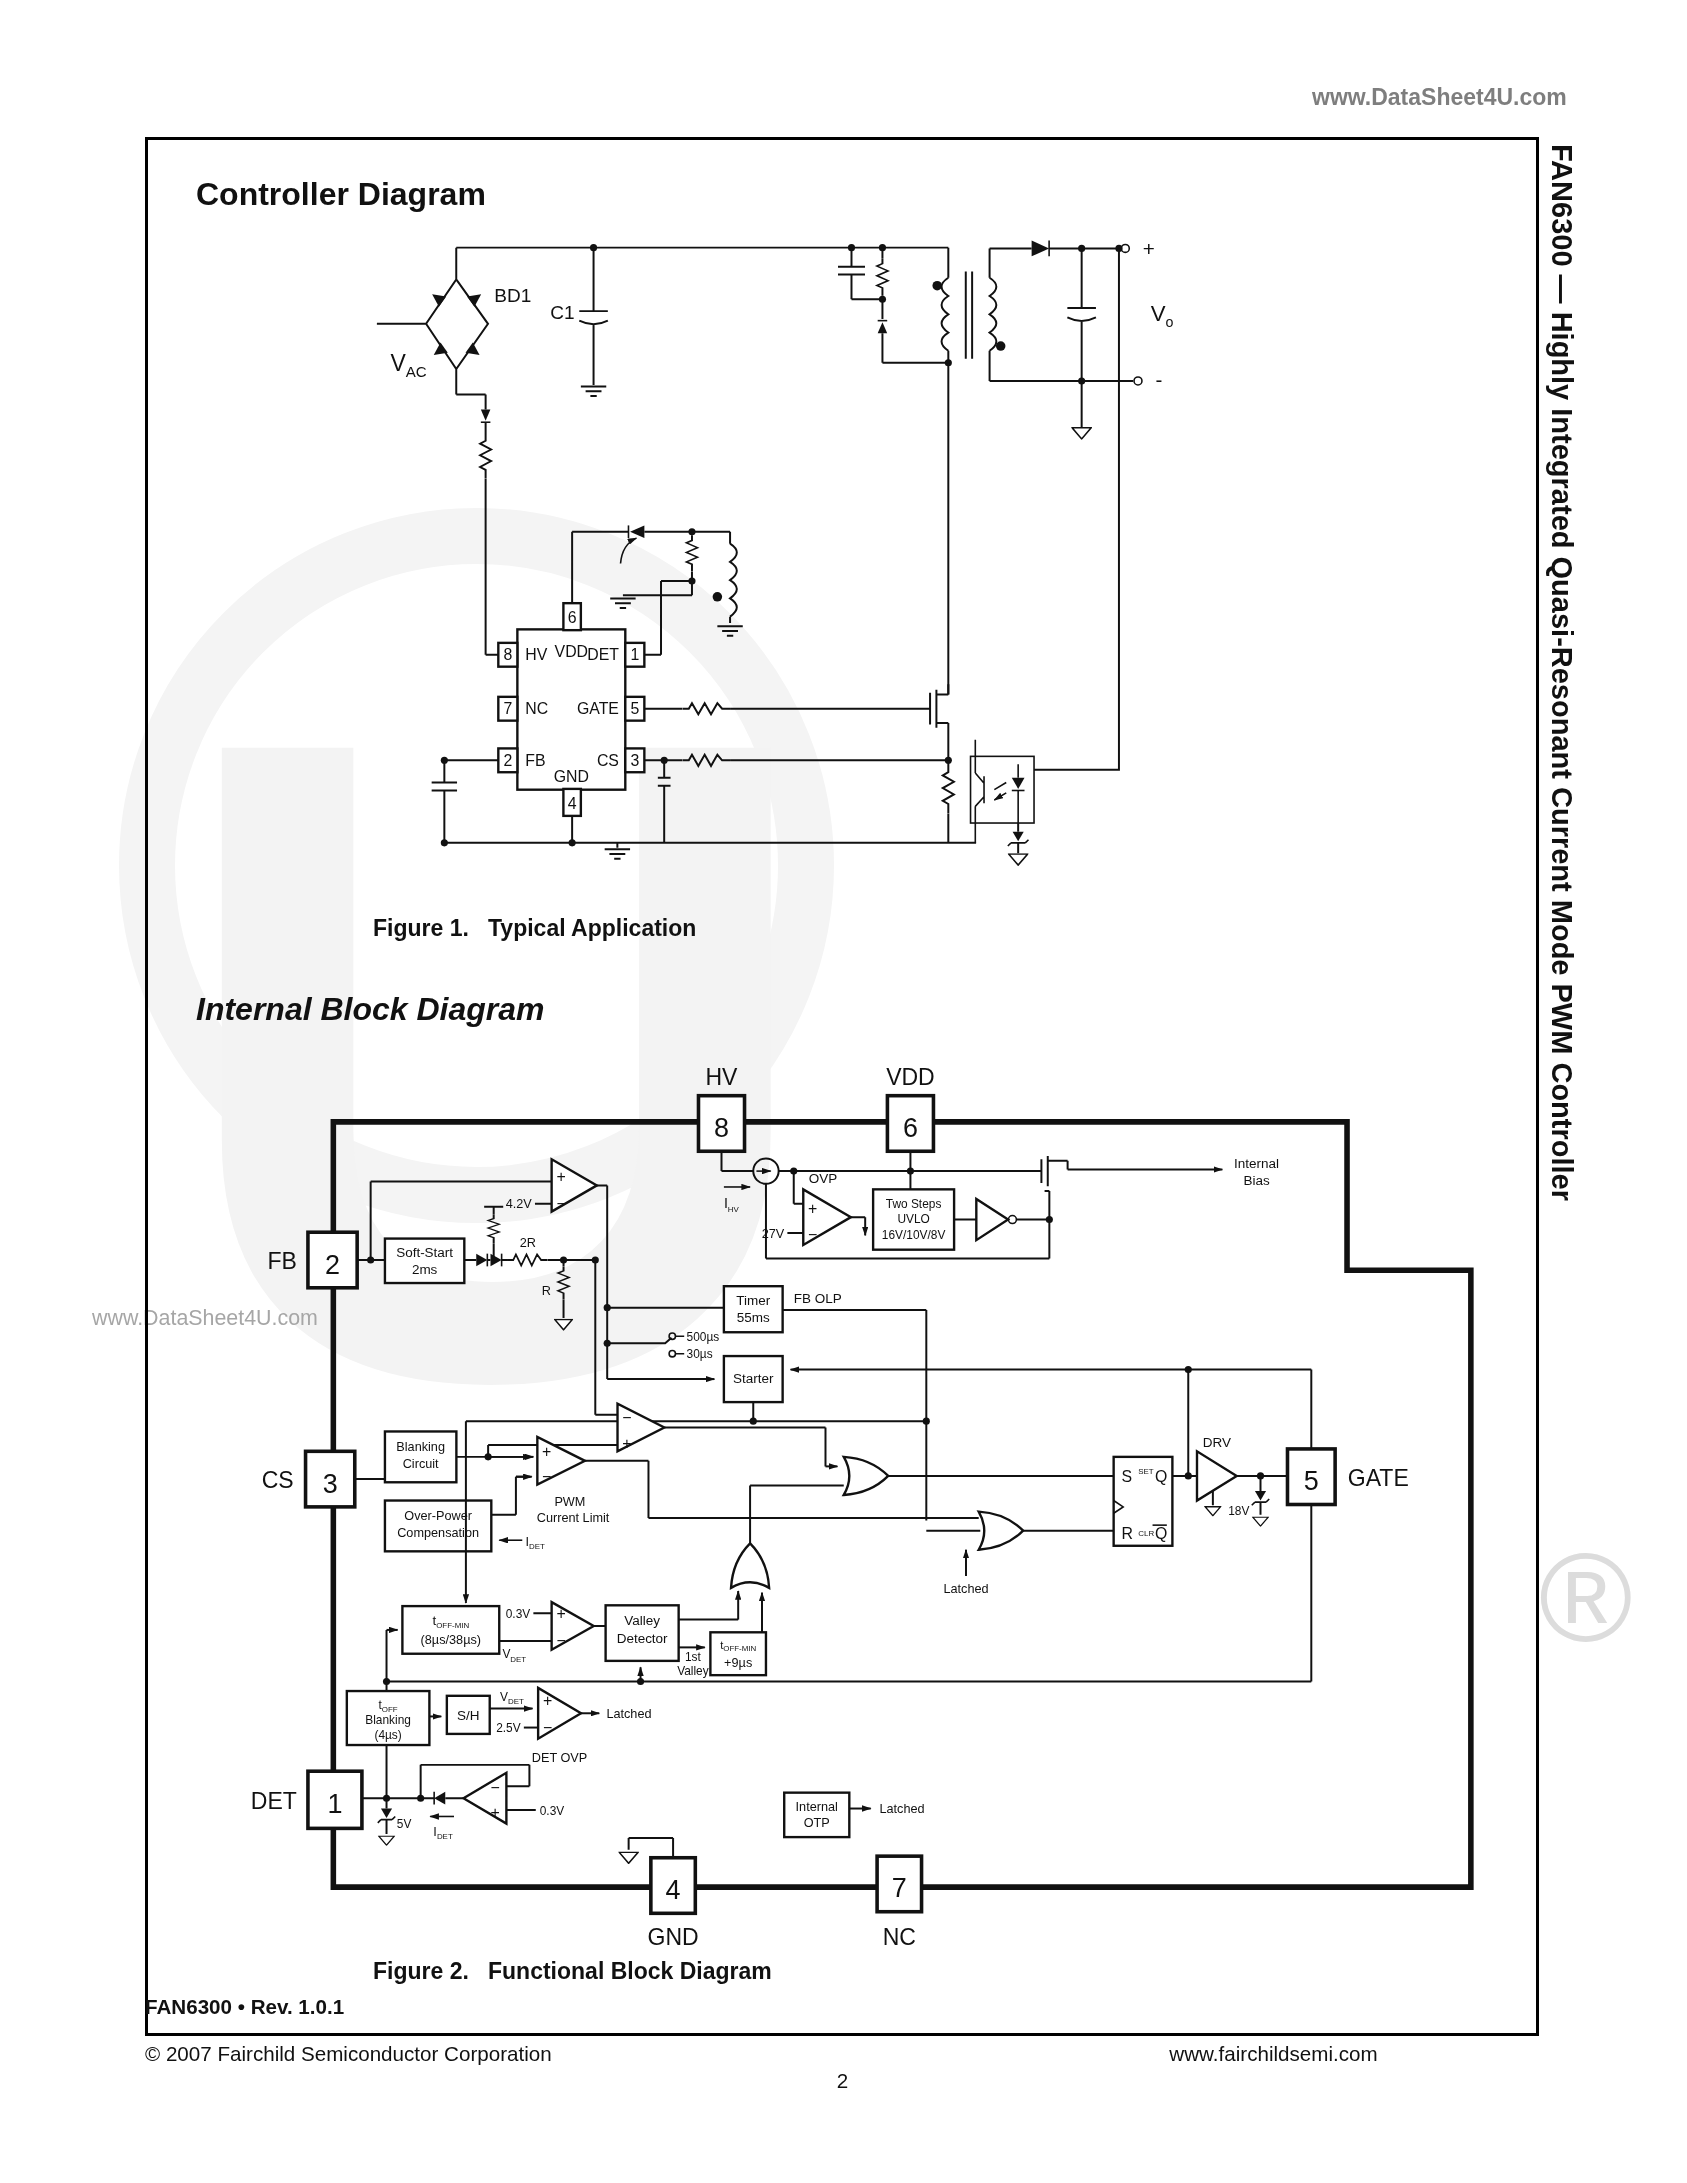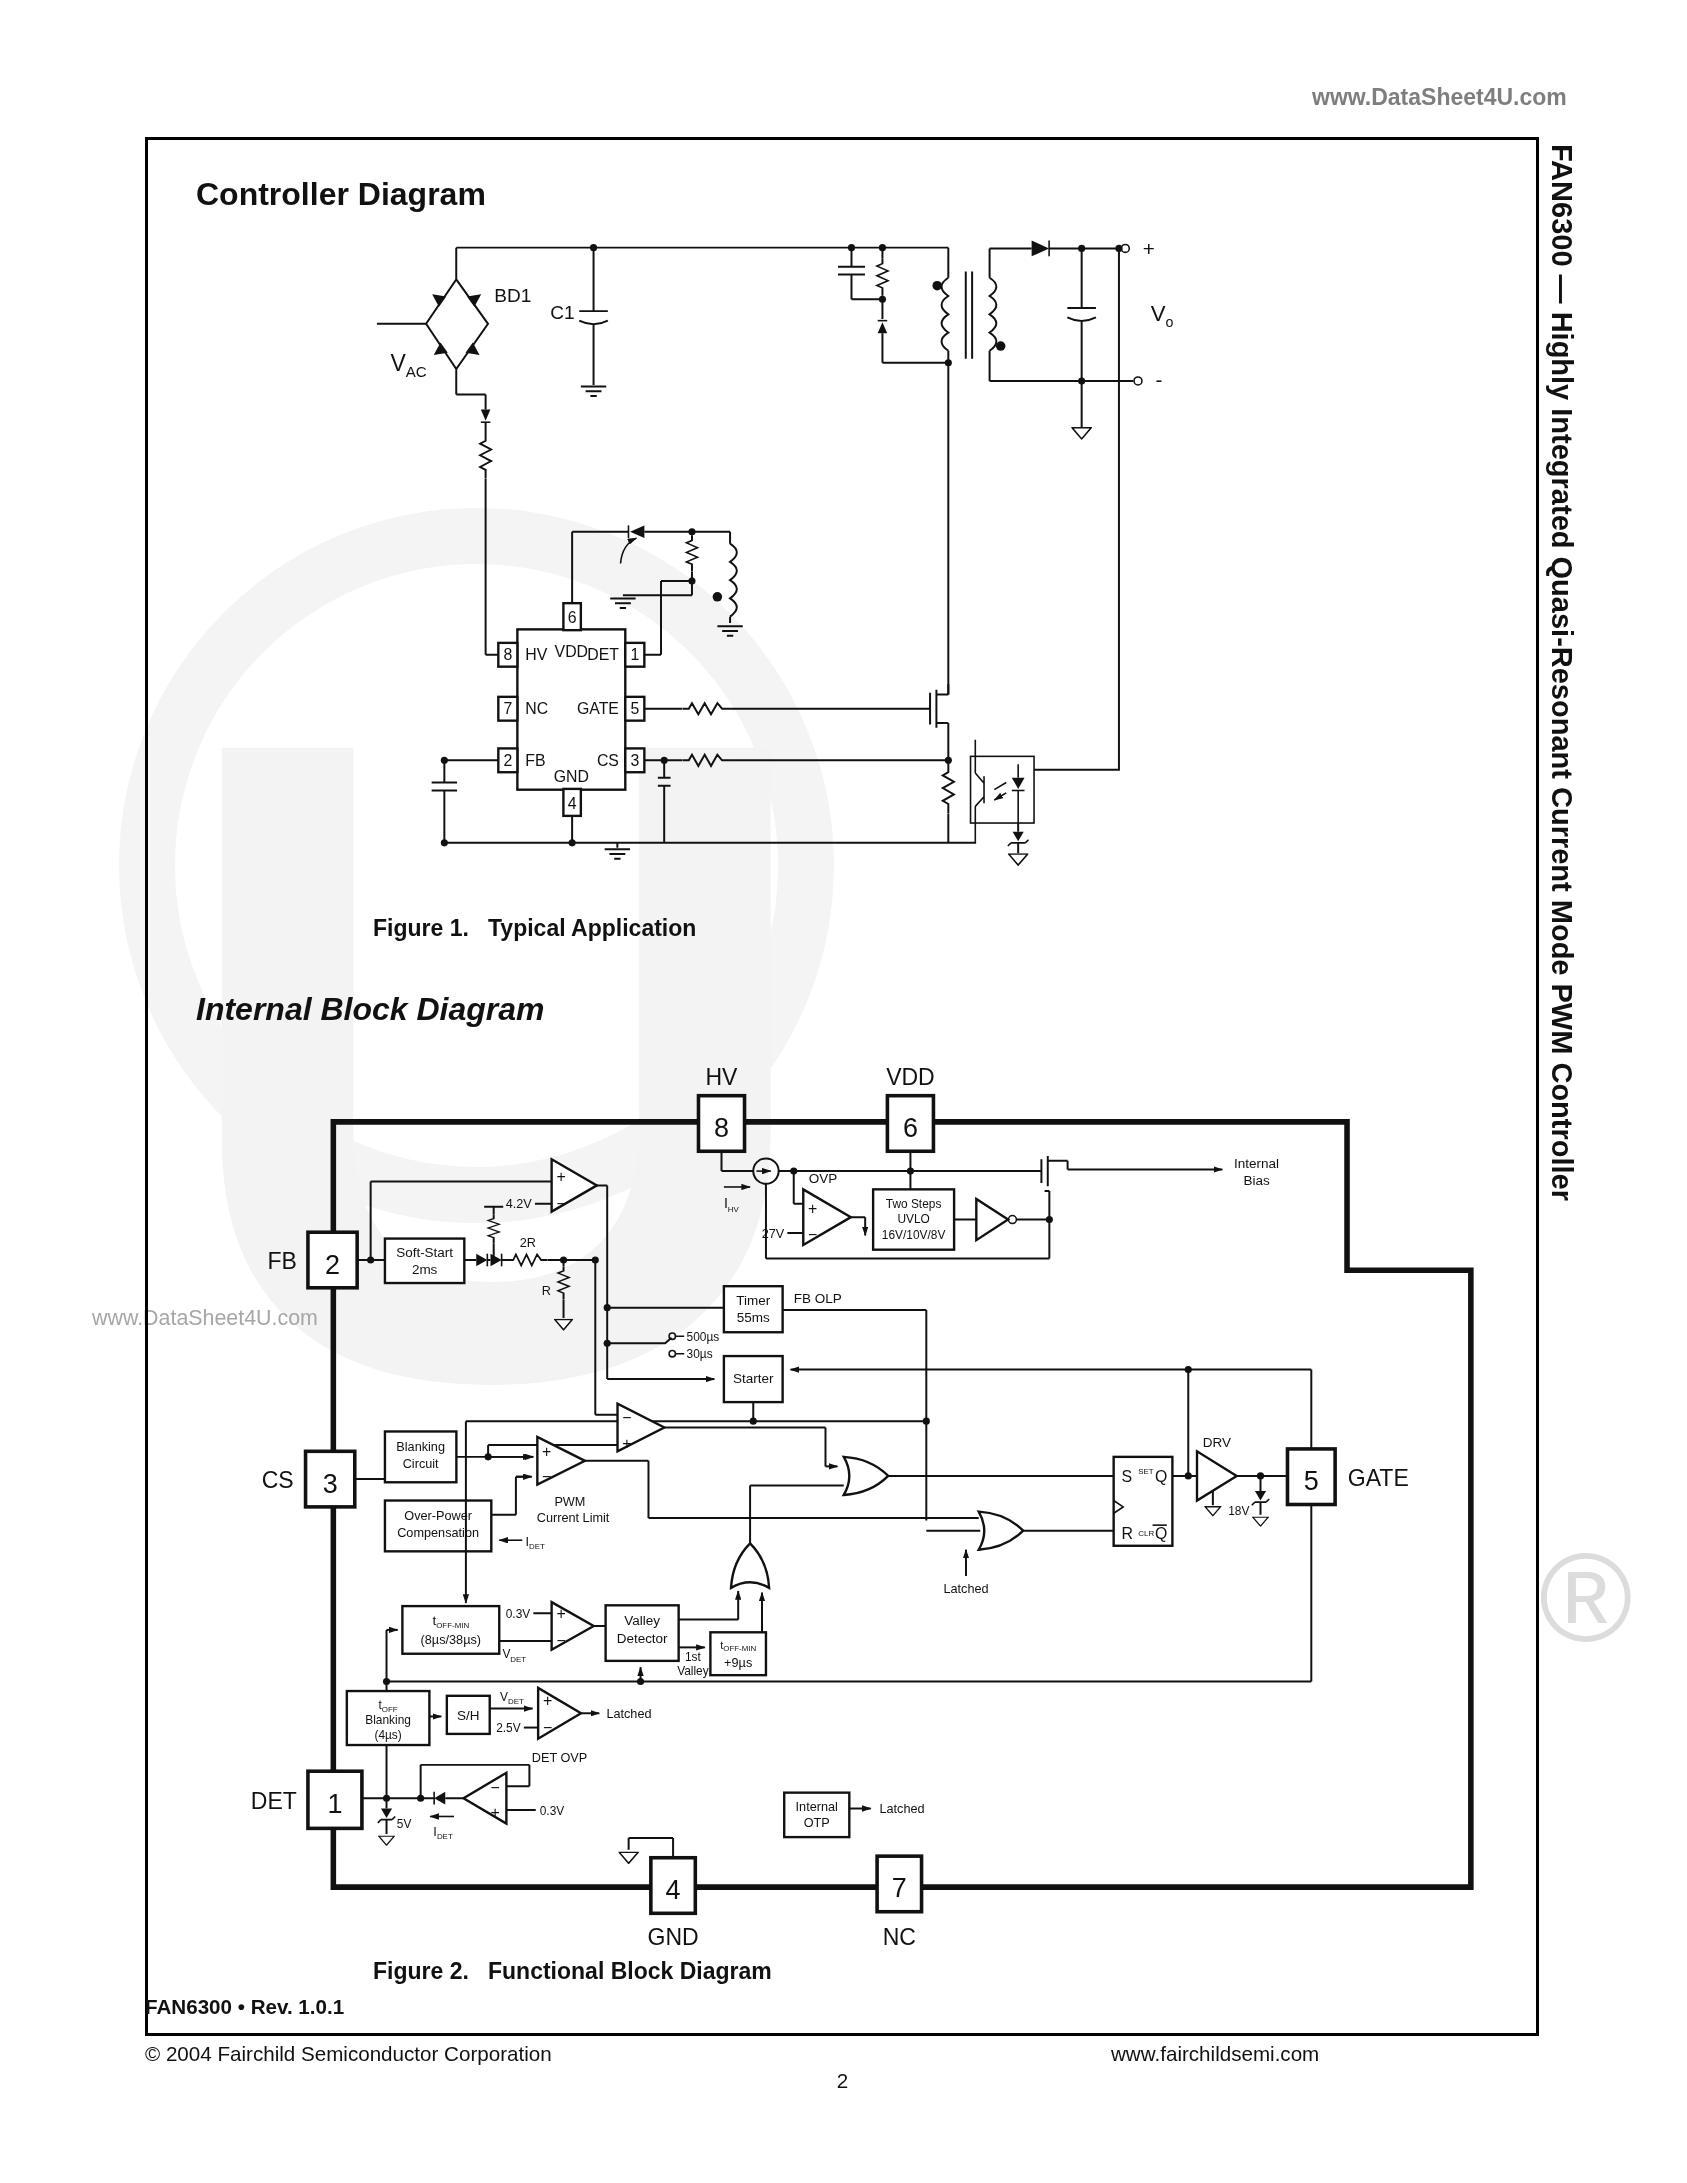--- a/index.html
+++ b/index.html
@@ -459,17 +459,17 @@
   <text x="1398" y="542" style="font-size:29px">GATE</text>
   <rect class="pin" x="520" y="1010" width="56" height="70"></rect>
       <text class="t34 mid" x="548" y="1062">4</text>
   <text class="mid" x="548" y="1120" style="font-size:29px">GND</text>
   <rect class="pin" x="805" y="1008" width="56" height="70"></rect>
       <text class="t34 mid" x="833" y="1060">7</text>
   <text class="mid" x="833" y="1120" style="font-size:29px">NC</text>
 </g>
 </svg>
 
-<div class="footer" style="left:145px;top:2042px;">© 2004 Fairchild Semiconductor Corporation</div>
+<div class="footer" style="left:145px;top:2042px;">© 2007 Fairchild Semiconductor Corporation</div>
 <div class="footer" style="left:145px;top:1995px;font-weight:bold;">FAN6300  •  Rev. 1.0.1</div>
 <div class="footer" style="left:803px;top:2069px;width:79px;text-align:center;">2</div>
-<div class="footer" style="left:1111px;top:2042px;width:425px;text-align:left;">www.fairchildsemi.com</div>
+<div class="footer" style="left:1061px;top:2042px;width:425px;text-align:center;">www.fairchildsemi.com</div>
 
 
 </body></html>

